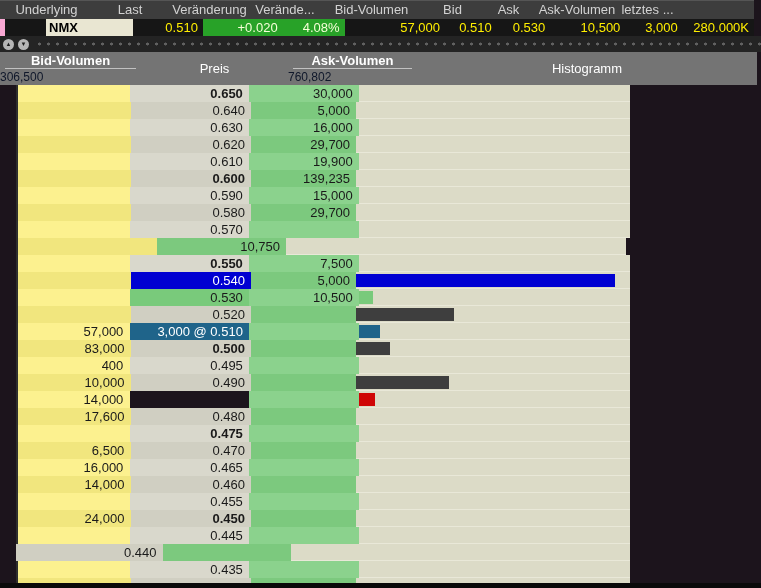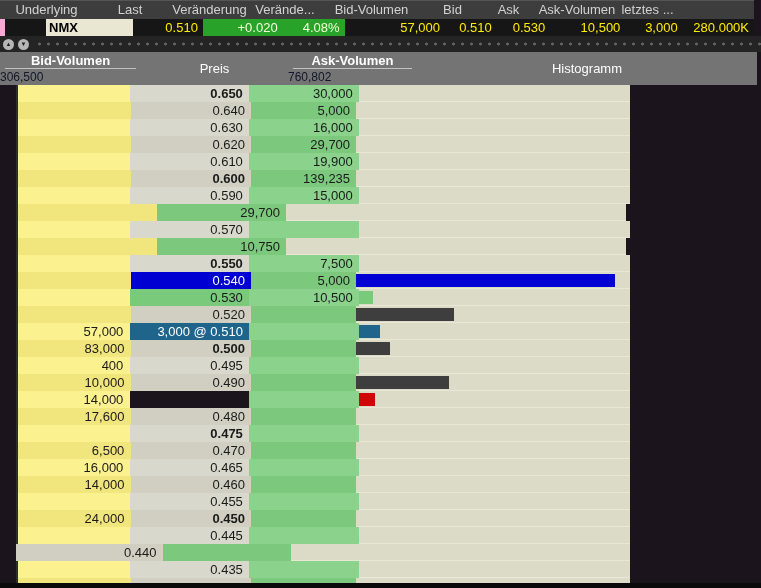--- a/index.html
+++ b/index.html
@@ -158,20 +158,21 @@
     <div class="cell c-histo"></div>
   </div>
         <div class="row odd">
     <div class="cell c-bid"></div>
     <div class="cell c-price">0.590</div>
     <div class="cell c-ask">15,000</div>
     <div class="cell c-histo"></div>
   </div>
         <div class="row even">
     <div class="cell c-bid"></div>
+    <div class="cell c-price">0.580</div>
     <div class="cell c-ask">29,700</div>
     <div class="cell c-histo"></div>
   </div>
         <div class="row odd">
     <div class="cell c-bid"></div>
     <div class="cell c-price">0.570</div>
     <div class="cell c-ask"></div>
     <div class="cell c-histo"></div>
   </div>
         <div class="row even">

